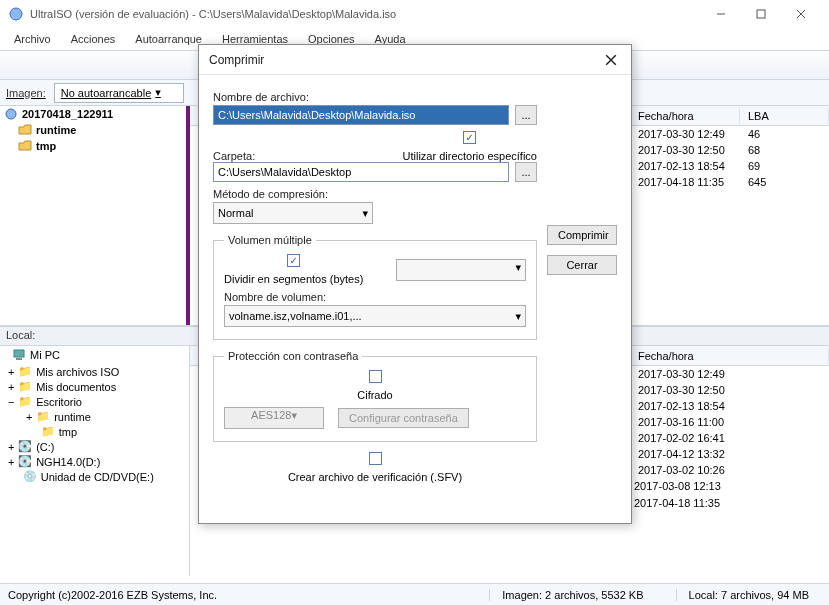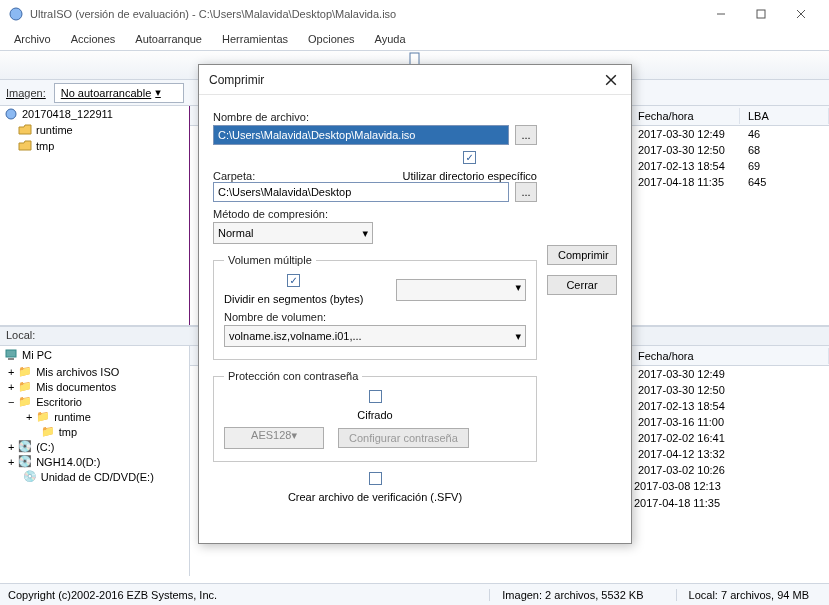--- a/index.html
+++ b/index.html
@@ -17,38 +17,38 @@
 .toolbar { height: 30px; background: linear-gradient(#fdfdfd,#eef2f7); border-top: 1px solid #cfd6e0; border-bottom: 1px solid #cfd6e0; display: flex; align-items: center; padding: 0 4px; gap: 4px; flex-direction: column; }
 .tbtn { width: 24px; height: 24px; display: flex; align-items: center; justify-content: center; border-radius: 2px; }
 .tsep { width: 1px; height: 22px; background: #cfd6e0; margin: 0 2px; }
 .toolbar .disk-info { margin-left: auto; background: #f5c0c0; color: #6b2a2a; padding: 3px 10px; border: 1px solid #d88; border-radius: 2px; font-size: 10px;}
 
 .sub-bar { height: 26px; border-bottom: 1px solid #cfd6e0; display:flex; align-items:center; padding:0 6px; gap:8px; background:#f4f7fb;text-decoration:underline;}
 .sub-bar .lbl { color:#333; }
 .sub-bar .combo { border:1px solid #a9b4c4; background:#fff; padding:1px 6px; height:20px; display:flex; align-items:center; gap:4px; min-width:130px;}
 
 .upper { height: 220px; display: flex; border-bottom: 1px solid #cfd6e0; }
-.tree-pane { width: 190px; border-right: 1px solid #701a75; background:#fff; overflow:hidden; }
+.tree-pane { width: 190px; border-right: 4px solid #701a75; background:#fff; overflow:hidden;font-weight:bold; }
 .tree-pane .node { display:flex; align-items:center; gap:4px; padding:1px 4px; }
 .tree-pane .ficon { width:14px; display:inline-flex; align-items:center; justify-content:center; }
 .list-pane { flex:1; background:#fff; position:relative; }
 .list-header { display:flex; background:#f4f7fb; border-bottom:1px solid #cfd6e0; height:20px; align-items:center; }
 .list-header .col { padding:2px 8px; border-right:1px solid #dde3ec; }
 .list-body .row { display:flex; padding:1px 0; }
 .list-body .cell { padding:1px 8px; }
 
 .local-label { height:20px; background:#eef2f7; border-top:1px solid #cfd6e0; border-bottom:1px solid #cfd6e0; padding:2px 6px; color:#333;}
 .lower { height: 230px; display:flex; }
 .ltree { width:190px; border-right:1px solid #cfd6e0; background:#fff; }
-.ltree .node { display:flex; align-items:center; gap:4px; padding:1px 4px; }
+.ltree .node { display:flex; align-items:center; gap:4px; padding:1px 12px; }
 .llist { flex:1; background:#fff; }
 
 .statusbar { position:absolute; bottom:0; left:0; right:0; height:22px; border-top:1px solid #cfd6e0; background:#f4f7fb; display:flex; align-items:center; padding:0 8px; gap:20px;}
 .statusbar .seg { border-left:1px solid #cfd6e0; padding:0 12px; }
-.dialog { position:absolute; left:198px; top:64px; width:434px; height:480px; background:#fff; border:1px solid #888; box-shadow: 2px 2px 10px rgba(0,0,0,0.25); }
+.dialog { position:absolute; left:198px; top:44px; width:434px; height:480px; background:#fff; border:1px solid #888; box-shadow: 2px 2px 10px rgba(0,0,0,0.25); }
 .dialog .dtitle { height:30px; display:flex; align-items:center; padding:0 10px; border-bottom:1px solid #e5e5e5;}
 .dialog .dtitle .t { flex:1; font-size:12px; color:#222;}
 .dialog .dclose { width:20px; height:20px; display:flex; align-items:center; justify-content:center;}
 .dialog .body { padding: 10px 14px; display:flex; gap:10px; }
 .dialog .leftcol { flex:1; }
 .dialog .rightcol { width:70px; display:flex; flex-direction:column; gap:10px; padding-top: 140px;}
 .dialog label.fld { display:block; color:#222; margin:6px 0 2px; }
 .dialog .inline-row { display:flex; gap:6px; align-items:center; }
 .dialog input.text { width:100%; border:1px solid #7a93b8; padding:2px 4px; height:20px; }
 .dialog input.text.sel { background:#2f6fb1; color:#fff; }

